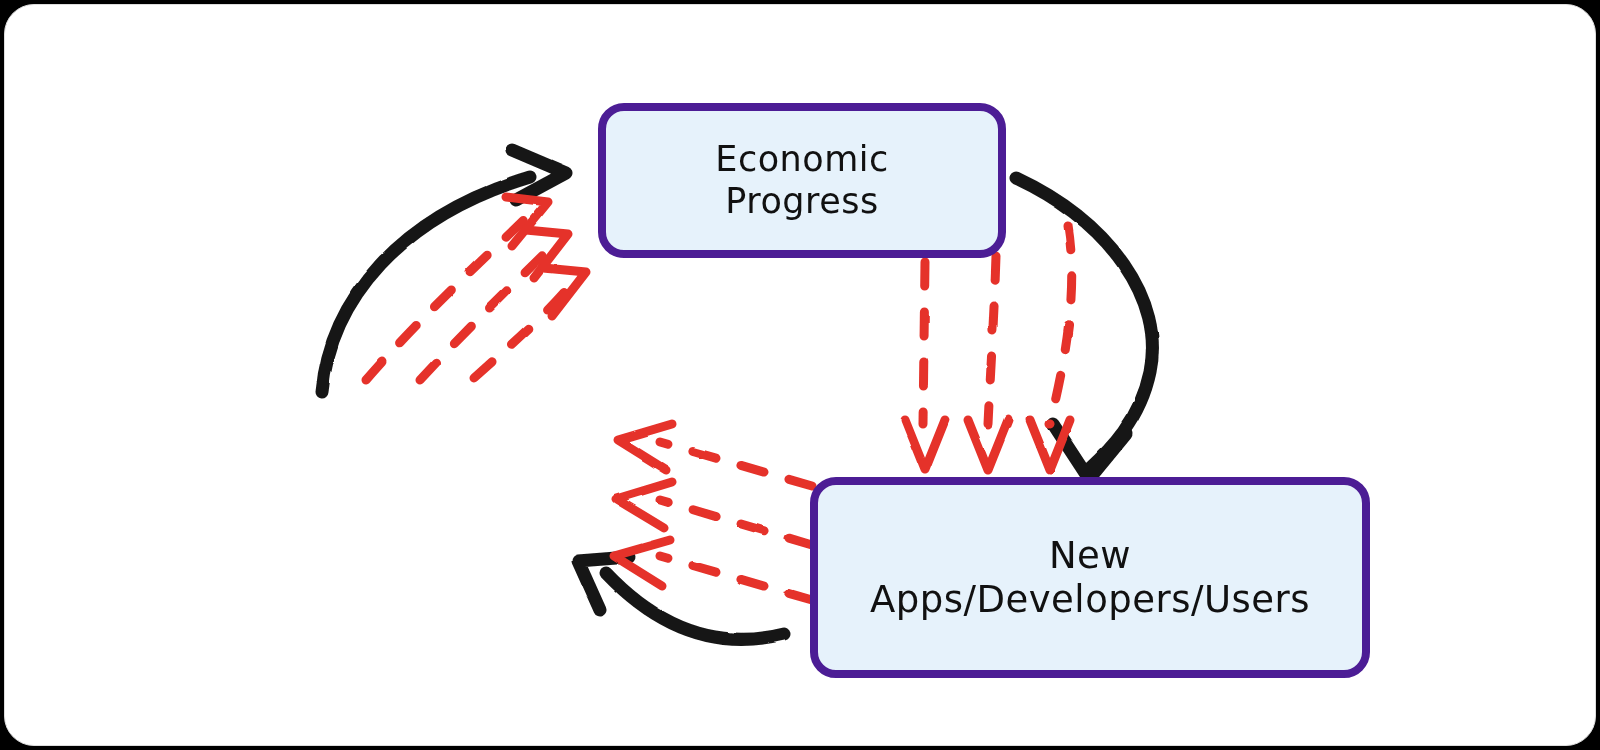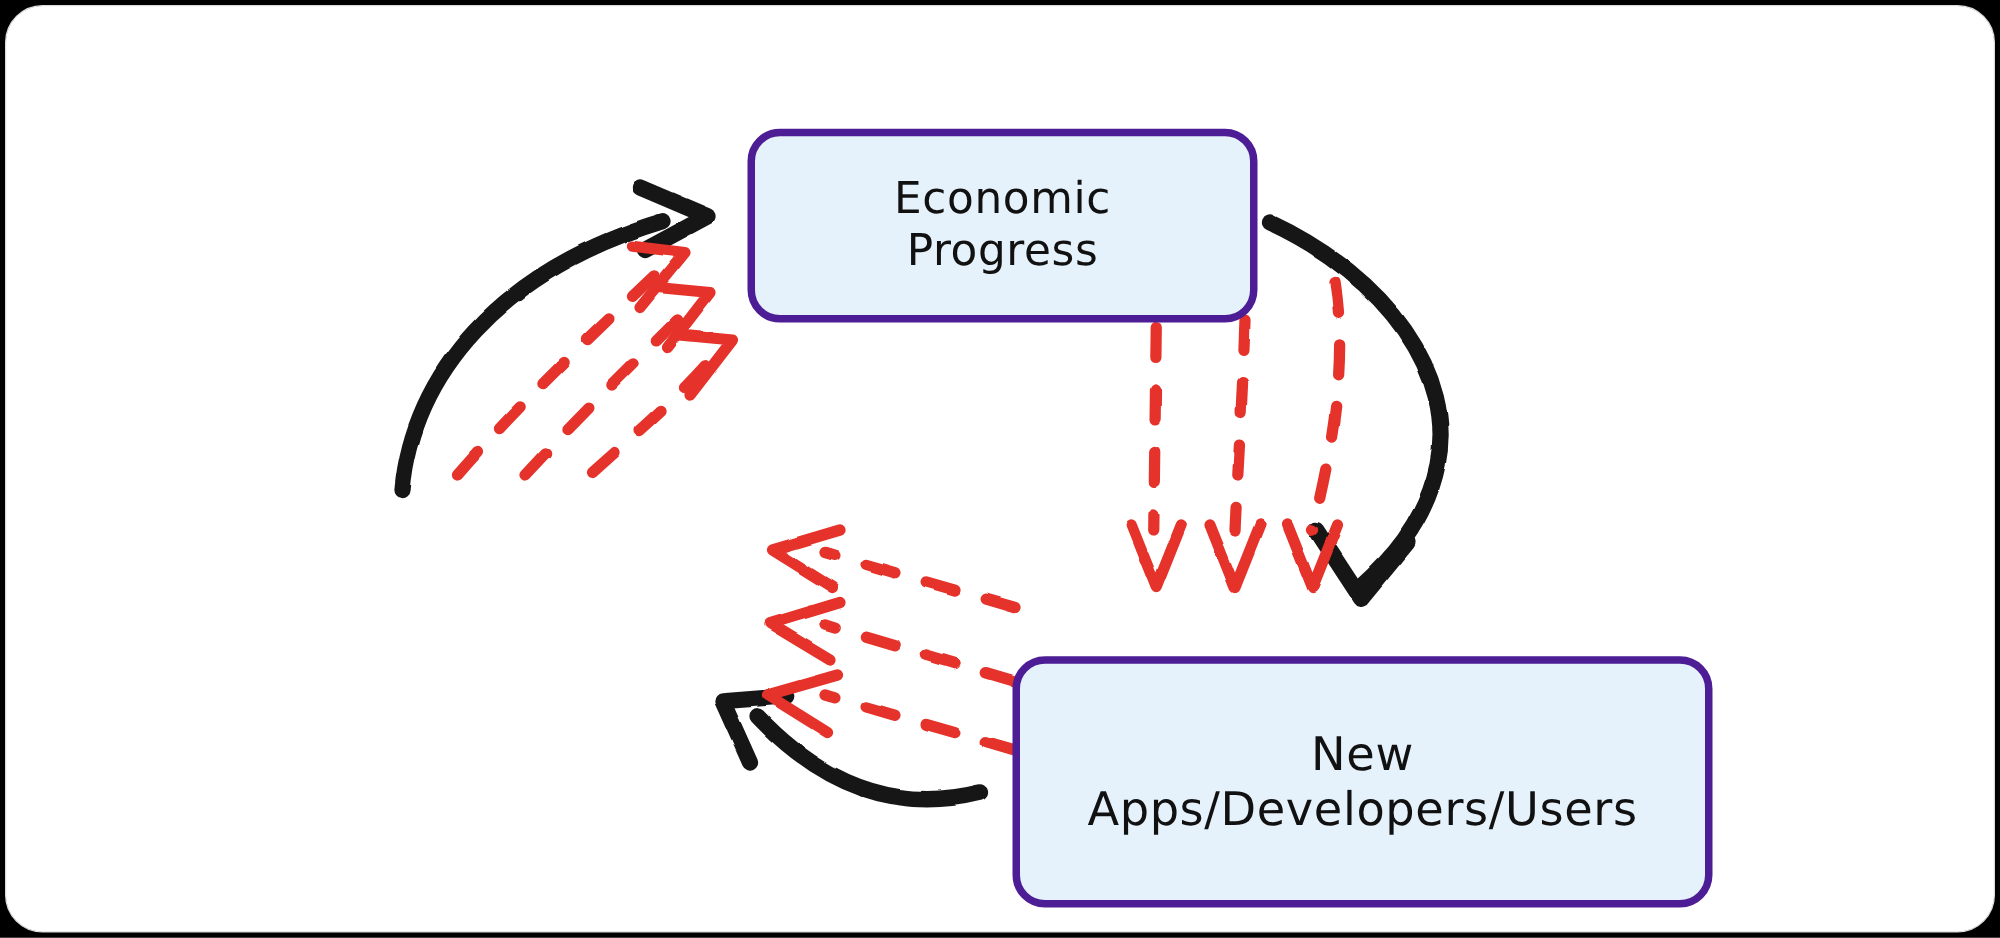--- a/index.html
+++ b/index.html
@@ -36,21 +36,21 @@
     position: absolute;
     left: 0;
     top: 0;
     width: 1600px;
     height: 750px;
   }
 
   .node-box {
     position: absolute;
     background: #e6f2fb;
-    border: 6px solid #4c1d95;
+    border: 8px solid #4c1d95;
     border-radius: 26px;
     box-sizing: border-box;
     display: flex;
     align-items: center;
     justify-content: center;
     text-align: center;
     color: #111111;
     font-family: "DejaVu Sans", sans-serif;
   }
 
@@ -75,21 +75,20 @@
     width: 400px;
     height: 163px;
   }
   #box-innovation .node-label { font-size: 35px; }
 
   #box-newapps {
     left: 810px;
     top: 477px;
     width: 560px;
     height: 201px;
-    margin-top: 48px;
   }
   #box-newapps .node-label { font-size: 37px; }
 </style>
 </head>
 <body>
 
 <div id="canvas">
   <div class="frame"></div>
 
   <svg class="diagram" viewBox="0 0 1600 750">

